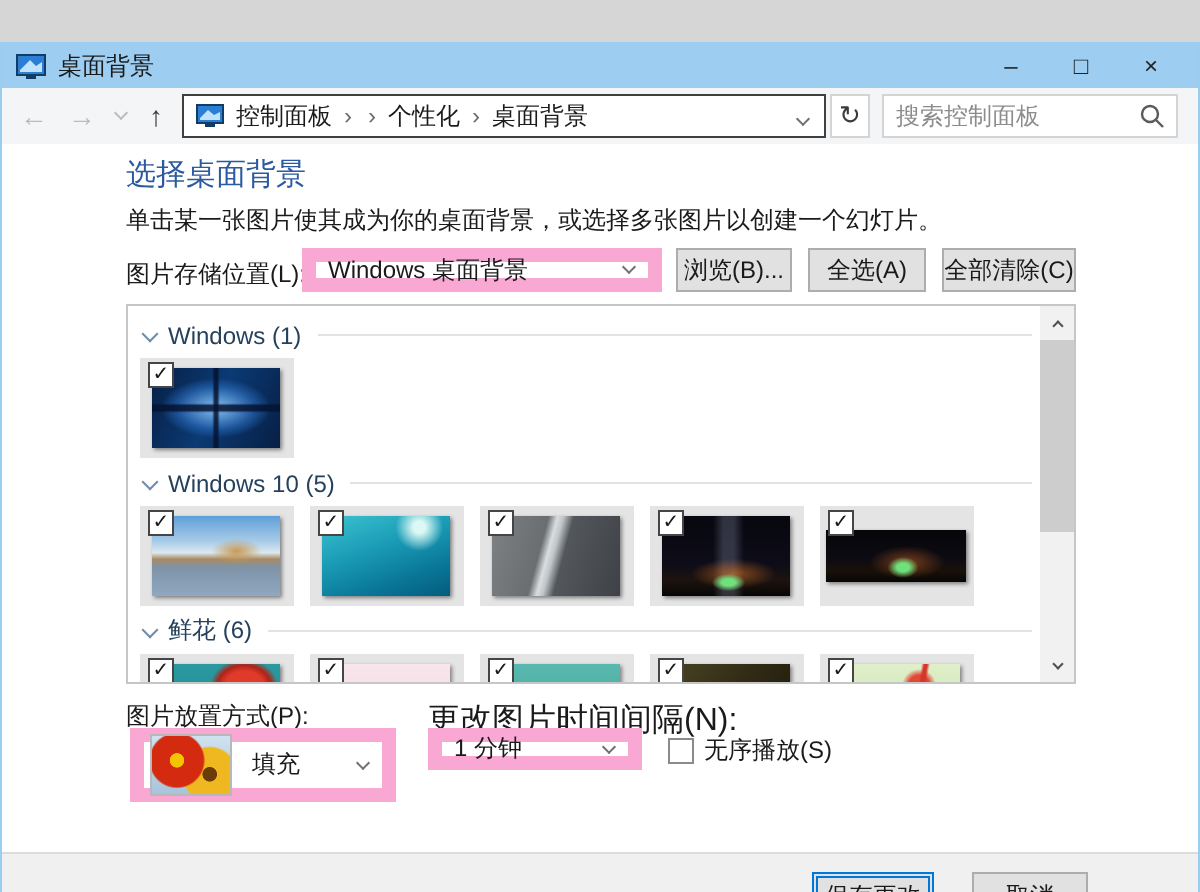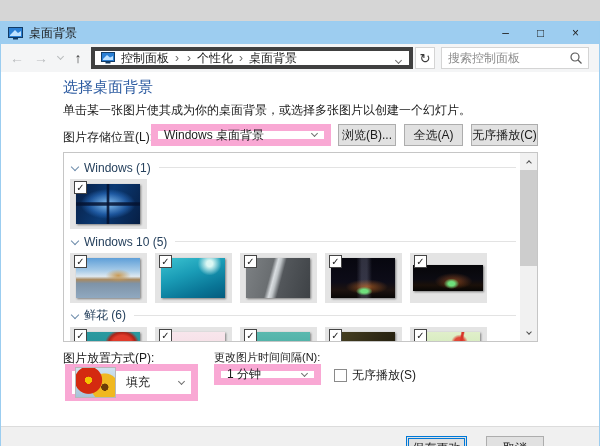--- a/index.html
+++ b/index.html
@@ -14,21 +14,21 @@
   .win-btn{width:35px;height:22px;display:flex;align-items:center;justify-content:center;font-size:12px;color:#222;cursor:default;}
 
   
   .toolbar{position:absolute;left:0;top:22px;width:100%;height:28px;background:#f4f5f6;}
   .nav-ico{position:absolute;top:0;height:28px;display:flex;align-items:center;justify-content:center;font-size:14px;}
   .nav-back{left:4px;width:24px;color:#b9bcbe;}
   .nav-fwd{left:28px;width:24px;color:#b9bcbe;}
   .nav-chev{left:52px;width:14px;}
   .nav-up{left:66px;width:22px;color:#3b3b3b;}
   .chev{display:inline-block;width:5px;height:5px;border-right:1px solid #707070;border-bottom:1px solid #707070;transform:rotate(45deg);margin-top:-3px;}
-  .addressbar{position:absolute;left:90px;top:3px;width:322px;height:22px;background:#fff;border:4px solid #404040;display:flex;align-items:center;padding:0 4px;}
+  .addressbar{position:absolute;left:90px;top:3px;width:322px;height:22px;background:#fff;border:1px solid #404040;display:flex;align-items:center;padding:0 4px;}
   .addr-icon{width:14px;height:12px;margin:0 4px 0 2px;flex:0 0 auto;}
   .crumbs{display:flex;align-items:center;font-size:12px;color:#1a1a1a;white-space:nowrap;overflow:hidden;flex:1;}
   .crumb{padding:0 2px;cursor:default;}
   .crumb-sep{color:#6a6a6a;padding:0 4px;font-size:12px;}
   .addr-chev{margin-left:auto;padding:0 4px;}
   .refresh-btn{position:absolute;left:414px;top:3px;width:20px;height:22px;background:#fff;border:1px solid #d4d4d4;display:flex;align-items:center;justify-content:center;font-size:13px;color:#3b3b3b;}
   .searchbox{position:absolute;left:440px;top:3px;width:148px;height:22px;background:#fff;border:1px solid #d4d4d4;display:flex;align-items:center;}
   .searchbox input{flex:1;border:none;outline:none;font-size:12px;color:#444;padding:0 6px;font-family:inherit;background:transparent;min-width:0;}
   .searchbox input::placeholder{color:#8c8c8c;opacity:1;}
   .mag{width:16px;height:16px;margin-right:4px;flex:0 0 auto;}
@@ -110,21 +110,21 @@
   .sb-thumb{position:absolute;left:0;top:17px;width:17px;height:96px;background:#cdcdcd;}
 
   
   .pos-label{position:absolute;left:62px;top:278px;font-size:12px;color:#1a1a1a;}
   .pos-combo{position:absolute;left:64px;top:292px;width:133px;height:37px;padding-left:3px;}
   .pos-swatch{width:41px;height:31px;border:1px solid #b8b8b8;background:
     radial-gradient(circle at 32% 42%,#f5c400 0 11%,#d42a10 12% 42%,rgba(212,42,16,0) 45%),
     radial-gradient(circle at 74% 66%,#6b3c08 0 10%,#f0b820 11% 38%,rgba(240,184,32,0) 41%),
     linear-gradient(180deg,#cfe2f0 0%,#a8c4da 100%);flex:0 0 auto;}
   .pos-value{margin-left:10px;}
-  .int-label{position:absolute;left:213px;top:278px;font-size:11px;color:#1a1a1a;}
+  .int-label{position:absolute;left:213px;top:278px;font-size:16px;color:#1a1a1a;}
   .int-combo{position:absolute;left:213px;top:292px;width:107px;height:21px;padding-left:6px;}
   .shuffle{position:absolute;left:333px;top:295px;display:flex;align-items:center;}
   .sh-box{width:13px;height:13px;background:#fff;border:1px solid #8a8a8a;margin-right:5px;}
   .sh-label{font-size:12px;color:#1a1a1a;}
 
   
   .footer{position:absolute;left:0;top:404px;width:100%;height:42px;background:#f0f0f0;border-top:1px solid #dcdcdc;}
   .btn-save{position:absolute;left:405px;top:9px;width:61px;height:25px;border:1px solid #0078d7;outline:1px solid #0078d7;outline-offset:-3px;}
   .btn-cancel{position:absolute;left:485px;top:9px;width:58px;height:25px;}
 
@@ -196,21 +196,21 @@
     <div class="heading">选择桌面背景</div>
     <div class="subtitle">单击某一张图片使其成为你的桌面背景，或选择多张图片以创建一个幻灯片。</div>
 
     <div class="loc-label">图片存储位置(L):</div>
     <div class="combo loc-combo">
       <span>Windows 桌面背景</span>
       <span class="chev"></span>
     </div>
     <div class="btn btn-browse">浏览(B)...</div>
     <div class="btn btn-selectall">全选(A)</div>
-    <div class="btn btn-clearall">无序播放(C)</div>
+    <div class="btn btn-clearall">全部清除(C)</div>
 
     <div class="listbox">
       <div class="list-inner">
           <div class="group-header">
             <span class="group-chev"></span>
             <span class="group-title">Windows (1)</span>
             <span class="group-line"></span>
           </div>
           <div class="tile-row">
             <div class="tile">

